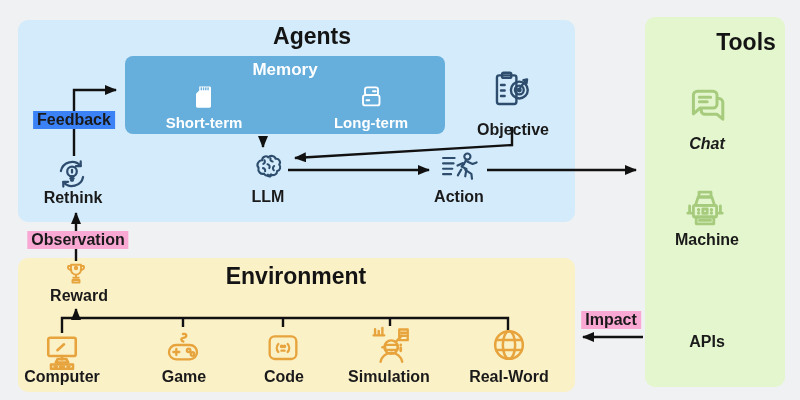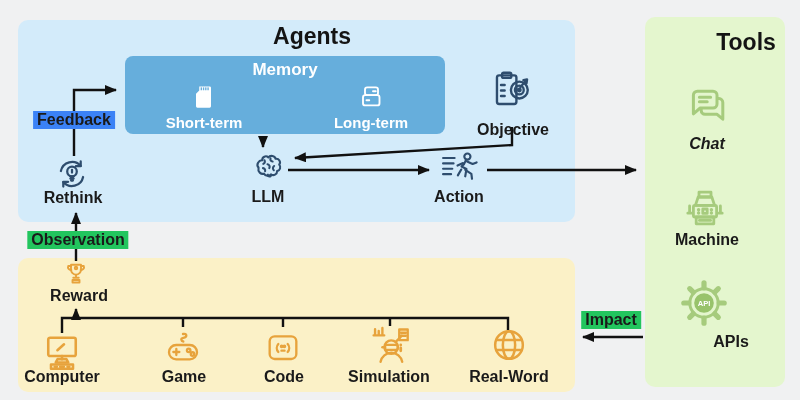--- a/index.html
+++ b/index.html
@@ -5,21 +5,21 @@
   html,body{margin:0;padding:0;background:#f0f1f2;font-family:"Liberation Sans",sans-serif;}
   #stage{position:relative;width:800px;height:400px;background:#f0f1f2;overflow:hidden;}
   .panel{position:absolute;border-radius:10px;}
   #agents-panel{left:18px;top:20px;width:557px;height:202px;background:#d3ebfa;}
   #tools-panel{left:645px;top:17px;width:140px;height:370px;background:#e4f6ce;}
   #env-panel{left:18px;top:258px;width:557px;height:134px;background:#fbf1c7;}
   #memory-box{position:absolute;left:125px;top:56px;width:320px;height:78px;background:#66aedc;border-radius:8px;}
   .title{position:absolute;transform:translateX(-50%);font-weight:700;font-size:23px;color:#141414;white-space:nowrap;}
   .label{position:absolute;transform:translate(-50%,-50%);font-size:16px;font-weight:600;color:#1a1a1a;white-space:nowrap;line-height:1;}
   .label.bg-blue{background:#3b82f6;padding:1px 4px;}
-  .label.bg-gray{background:#22c55e;padding:1px 4px;}
+  .label.bg-gray{background:#f9a8d4;padding:1px 4px;}
   .label.white{color:#ffffff;}
   .label.small{font-size:15px;}
   .multiline{position:absolute;font-size:16px;font-weight:600;color:#1a1a1a;line-height:1.15;white-space:pre-line;}
   .icon{position:absolute;transform:translate(-50%,-50%);line-height:0;}
   .navy{color:#2e4d6e;}
   .green{color:#a6cb7d;}
   .amber{color:#e7a33c;}
   svg.ic{display:block;}
   #connectors{position:absolute;left:0;top:0;pointer-events:none;}
 </style>
@@ -50,20 +50,21 @@
       <path d="M62,333 V318 H508 V330"></path>
       <path d="M183,318 V327"></path>
       <path d="M283,318 V327"></path>
       <path d="M390,318 V326"></path>
       <path d="M643,337 H583" marker-end="url(#ah)"></path>
     </g>
   </svg>
 
   <div class="title" style="left:312px;top:23px;">Agents</div>
   <div class="title" style="left:714px;top:29px;margin-left:32px;">Tools</div>
+  <div class="title" style="left:296px;top:263px;">Environment</div>
 
   <div class="label white" style="left:285px;top:69px;font-size:17px;">Memory</div>
   <div class="icon" style="left:204px;top:97px;">
     <svg class="ic" width="30" height="30" viewBox="0 0 24 24">
       <path d="M8.2,3.5 h8.3 a1.1,1.1 0 0 1 1.1,1.1 v14.8 a1.1,1.1 0 0 1 -1.1,1.1 h-9.8 a1.1,1.1 0 0 1 -1.1,-1.1 v-10 l2.6,-2.7 z" fill="#ffffff"></path>
       <rect x="9.3" y="4.3" width="1.1" height="2.3" fill="#66aedc"></rect>
       <rect x="11.1" y="4.3" width="1.1" height="2.3" fill="#66aedc"></rect>
       <rect x="12.9" y="4.3" width="1.1" height="2.3" fill="#66aedc"></rect>
       <rect x="14.7" y="4.3" width="1.1" height="2.3" fill="#66aedc"></rect>
     </svg>
@@ -151,38 +152,21 @@
       <rect x="6.2" y="9.2" width="11.6" height="5.8" rx="0.8"></rect>
       <rect x="10.9" y="11" width="2.2" height="2.2"></rect>
       <path d="M8.8,11.3 v0.05 M8.8,13 v0.05 M15.2,11.3 v0.05 M15.2,13 v0.05" stroke-width="1.7"></path>
       <path d="M4.3,9.5 v3.6 M3.4,13.1 h1.8 M19.7,9.5 v3.6 M18.8,13.1 h1.8"></path>
       <rect x="7.6" y="15" width="8.8" height="3.4"></rect>
       <path d="M9.2,16.7 h5.6"></path>
     </svg>
   </div>
   <div class="label" style="left:707px;top:240px;">Machine</div>
 
-  <div class="icon green" style="left:704px;top:303px;">
-    <svg class="ic" width="48" height="48" viewBox="0 0 24 24" fill="none" stroke="currentColor" stroke-width="1.5" stroke-linecap="round">
-      <g stroke-width="2.6">
-        <path d="M12,1.9 V4.4"></path>
-          <path d="M12,19.6 V22.1"></path>
-        <path d="M1.9,12 H4.4"></path>
-          <path d="M19.6,12 H22.1"></path>
-        <path d="M4.85,4.85 L6.6,6.6"></path>
-          <path d="M17.4,17.4 L19.15,19.15"></path>
-        <path d="M19.15,4.85 L17.4,6.6"></path>
-          <path d="M6.6,17.4 L4.85,19.15"></path>
-      </g>
-      <circle cx="12" cy="12" r="7.1"></circle>
-      <circle cx="12" cy="12" r="4.9" fill="#98c36b" stroke="none"></circle>
-      <text x="12" y="13.4" text-anchor="middle" font-size="3.8" font-weight="bold" fill="#ffffff" stroke="none" font-family="Liberation Sans, sans-serif">API</text>
-    </svg>
-  </div>
-  <div class="label" style="left:707px;top:342px;margin-left:24px;">APIs</div>
+  <div class="label" style="left:707px;top:342px;">APIs</div>
 
   <div class="icon amber" style="left:76px;top:275px;">
     <svg class="ic" width="30" height="30" viewBox="0 0 24 24" fill="none" stroke="currentColor" stroke-width="1.5" stroke-linecap="round" stroke-linejoin="round">
       <path d="M8,3.8 h8 v3.8 a4,4.2 0 0 1 -8,0 z"></path>
       <path d="M8,4.8 h-2.2 a2.3,2.3 0 0 0 2.5,3.2"></path>
       <path d="M16,4.8 h2.2 a2.3,2.3 0 0 1 -2.5,3.2"></path>
       <circle cx="12" cy="6.4" r="1"></circle>
       <path d="M12,12 v2.2 M9.8,14.2 h4.4"></path>
       <path d="M9.2,16 h5.6 v2 h-5.6 z"></path>
     </svg>

